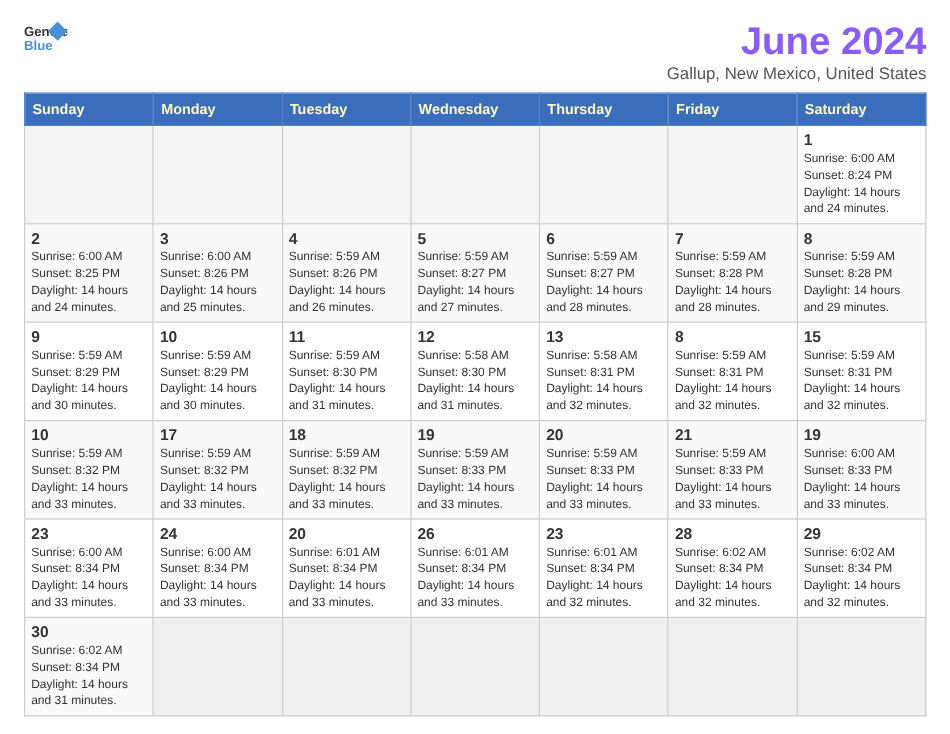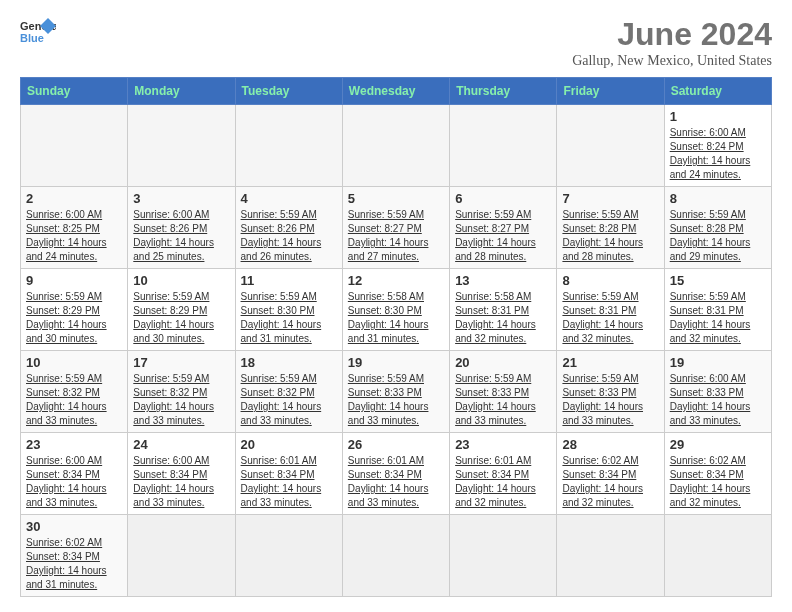--- a/index.html
+++ b/index.html
@@ -24,35 +24,34 @@
     .logo-icon {
       width: 36px;
       height: 30px;
     }
     .title-block {
       text-align: right;
     }
     .month-title {
       font-size: 32px;
       font-weight: bold;
-      color: #737373;
+      color: #8b5cf6;
     }
     .location {
       font-size: 14px;
       color: #555;
-      font-family: Liberation Serif, serif;
     }
     .calendar {
       width: 100%;
       border-collapse: collapse;
       border: 1px solid #ccc;
     }
     .calendar th {
       background-color: #3a6ebd;
-      color: #86efac;
+      color: #fef9c3;
       font-size: 12px;
       font-weight: bold;
       text-align: left;
       padding: 6px 6px;
       border: 1px solid #5580c5;
     }
     .calendar td {
       width: calc(100%/7);
       vertical-align: top;
       border: 1px solid #ccc;
@@ -67,21 +66,20 @@
       font-size: 13px;
       font-weight: bold;
       color: #333;
       display: block;
       margin-bottom: 2px;
     }
     .day-info {
       font-size: 10px;
       color: #333;
       line-height: 1.4;
-      text-decoration: underline;
     }
     .row-even td { background: #f9f9f9; }
     .row-even td.empty { background: #f0f0f0; }
   </style>
 </head>
 <body>
 
 <div class="header">
   <div class="logo">
     <svg class="logo-icon" viewBox="0 0 36 30" xmlns="http://www.w3.org/2000/svg">

